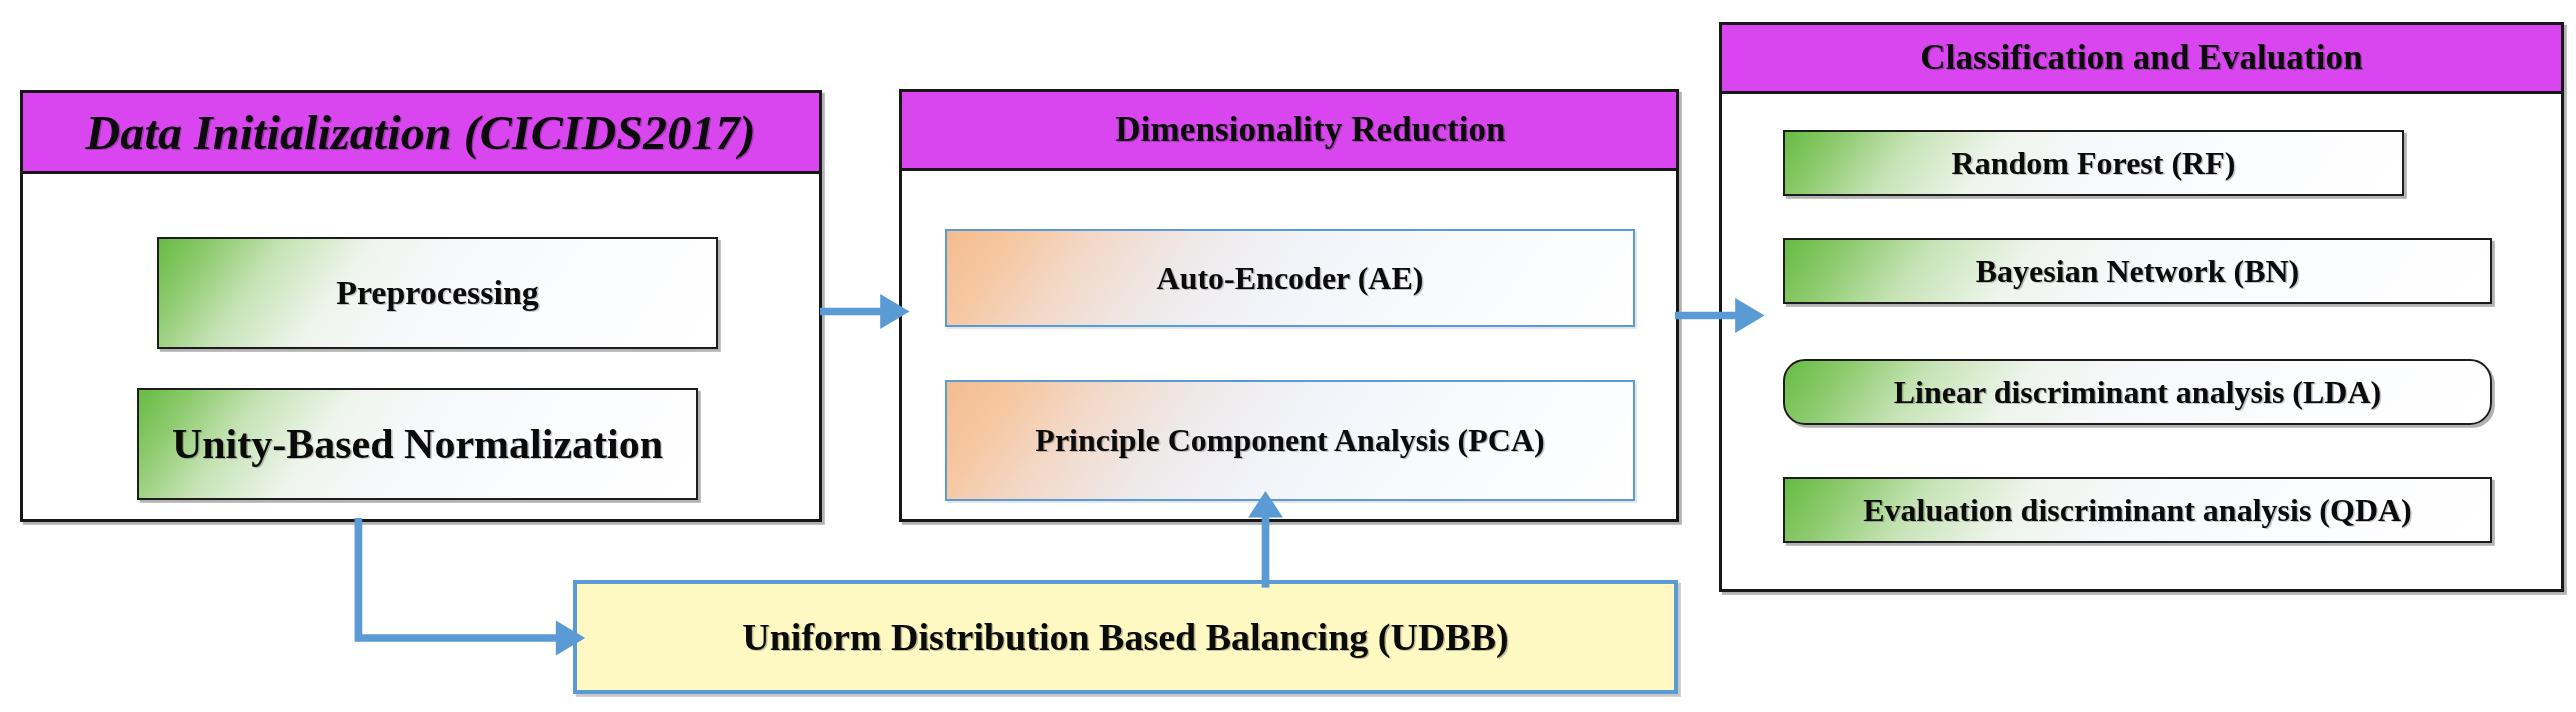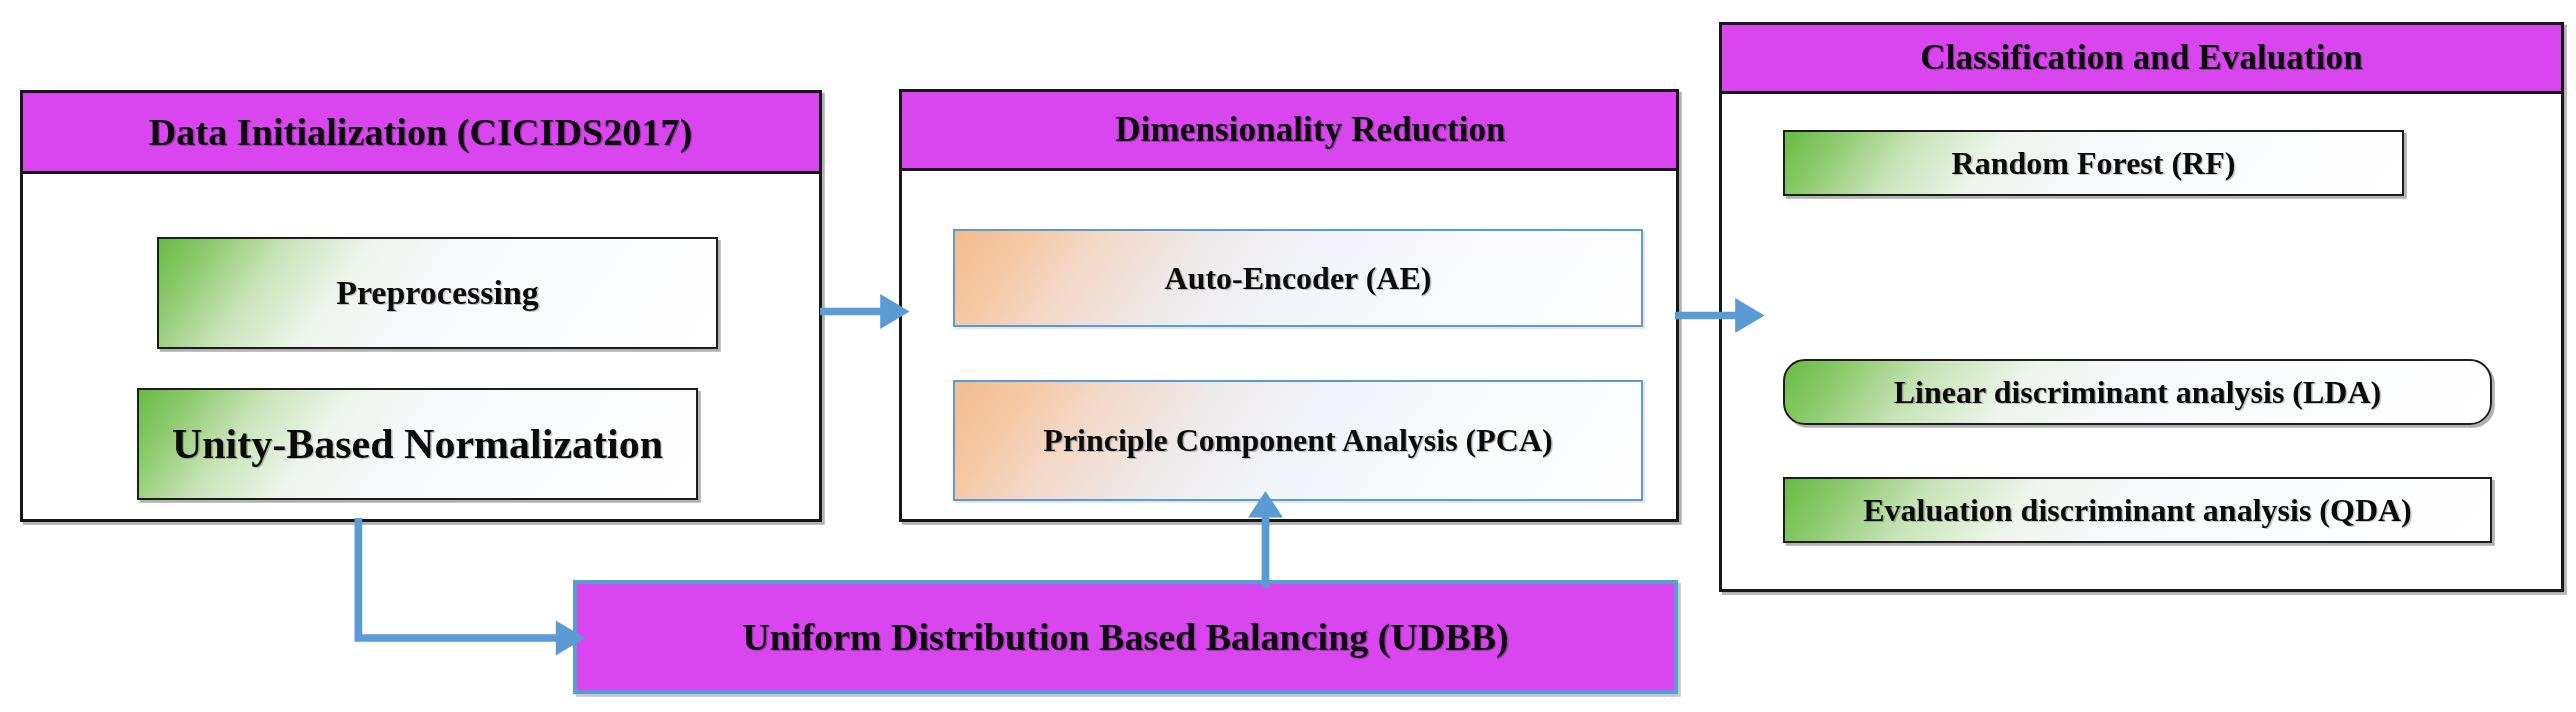--- a/index.html
+++ b/index.html
@@ -25,41 +25,41 @@
               text-shadow:1.4px 1.4px 0 rgba(0,0,0,.22);}
 
   .item.green{border:2.8px solid #1d1d1d;
     background:linear-gradient(126deg,#67bb43 0%,#8ecb6f 9%,#c6e3b5 20%,
                #eef5ec 34%,#f7f8fb 48%,#fbfcfe 70%,#ffffff 100%);
     box-shadow:2.8px 2.8px 0 rgba(0,0,0,.30);}
 
   .item.orange{border:2.8px solid #5b9bd5;
     background:linear-gradient(126deg,#f4bc8e 0%,#f6c8a3 10%,#f3d8c7 20%,
                #eee9e9 34%,#f2f4fa 50%,#f8fafd 72%,#ffffff 100%);
-    box-shadow:2.1px 2.1px 0 rgba(0,0,0,.10);margin-left:8px;}
+    box-shadow:2.1px 2.1px 0 rgba(0,0,0,.10);}
 
   
   .udbb{position:absolute;box-sizing:border-box;border:4.2px solid #5b9bd5;
-        background:#d946ef;display:flex;align-items:center;justify-content:center;
+        background:#fef9c3;display:flex;align-items:center;justify-content:center;
         box-shadow:2.8px 2.8px 0 rgba(0,0,0,.22);}
   .udbb .utxt{font-weight:bold;color:#0b0b0b;white-space:nowrap;text-align:center;
               text-shadow:1.4px 1.4px 0 rgba(0,0,0,.25);}
 
   
   .conn{position:absolute;overflow:visible;}
   .conn svg{display:block;overflow:visible;}
 </style>
 </head>
 <body>
 
 <div class="stage">
 
   <div class="panel" style="left:19.6px;top:90px;width:802px;height:432px;">
     <div class="panel-head" style="height:81px;">
-      <span class="htxt" style="font-size:38px;">Data Initialization (CICIDS2017)</span>
+      <span class="htxt" style="font-size:48px;font-style:italic;">Data Initialization (CICIDS2017)</span>
     </div>
   </div>
 
   <div class="item green" style="left:137px;top:237px;width:561px;height:112px;margin-left:20px;">
     <span class="itxt" style="font-size:34px;">Preprocessing</span>
   </div>
 
   <div class="item green" style="left:137px;top:388px;width:561px;height:112px;">
     <span class="itxt" style="font-size:42px;">Unity-Based Normalization</span>
   </div>
@@ -81,20 +81,23 @@
   <div class="panel" style="left:1719px;top:22.4px;width:845px;height:570px;">
     <div class="panel-head" style="height:69px;">
       <span class="htxt" style="font-size:35px;">Classification and Evaluation</span>
     </div>
   </div>
 
   <div class="item green" style="left:1783px;top:130px;width:621px;height:66px;">
     <span class="itxt" style="font-size:32px;">Random Forest (RF)</span>
   </div>
 
+  <div class="item green" style="left:1783px;top:238px;width:709px;height:66px;">
+    <span class="itxt" style="font-size:32px;">Bayesian Network (BN)</span>
+  </div>
 
   <div class="item green" style="left:1783px;top:359px;width:709px;height:66px;border-radius:22px;">
     <span class="itxt" style="font-size:32px;">Linear discriminant analysis (LDA)</span>
   </div>
 
   <div class="item green" style="left:1783px;top:477px;width:709px;height:66px;">
     <span class="itxt" style="font-size:32px;">Evaluation discriminant analysis (QDA)</span>
   </div>
 
   <div class="udbb" style="left:573px;top:580px;width:1105px;height:114px;">

